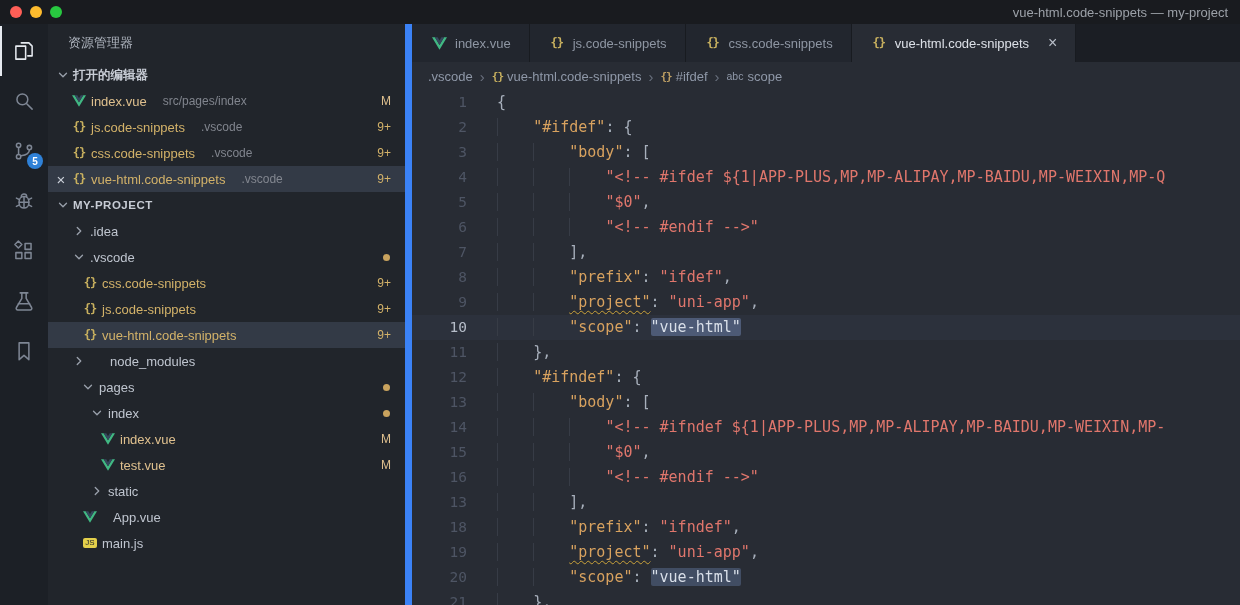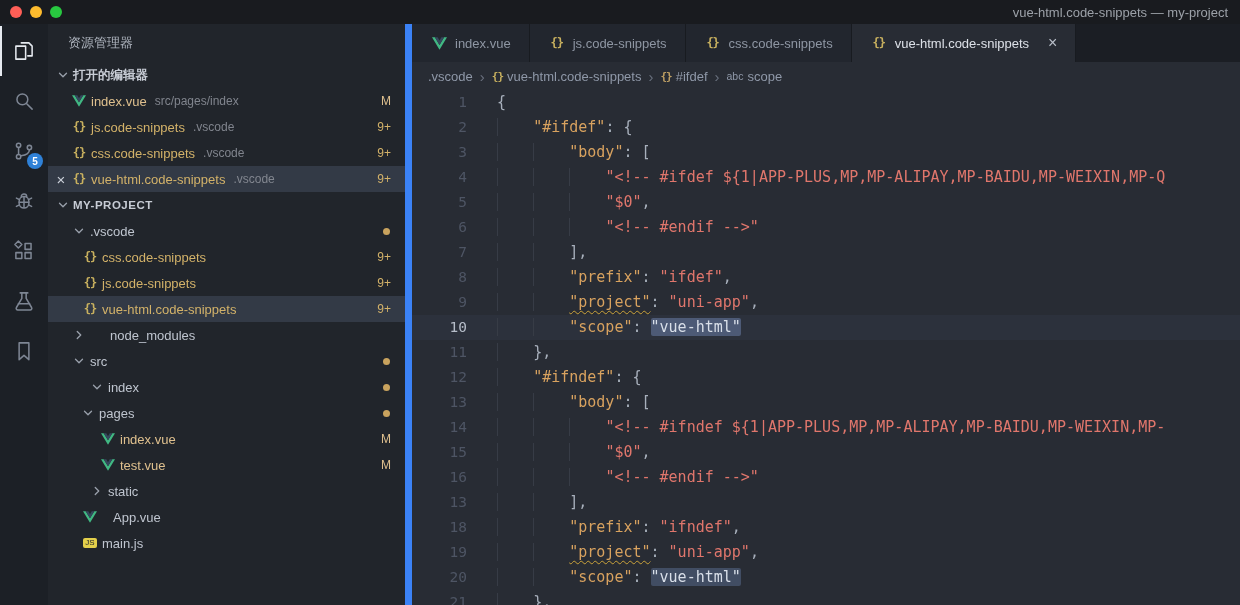--- a/index.html
+++ b/index.html
@@ -33,21 +33,21 @@
   .row.sel{background:#333a46}
   .oe{padding-left:22px}
   .xclose{position:absolute;left:6px;width:14px;text-align:center;color:#ccd1da;font-size:15px;line-height:1}
   .ficon{width:18px;display:inline-flex;justify-content:center;align-items:center;flex:none}
   .vue svg{width:14px;height:12px}
   .jsonic{color:#c9b15f;font-weight:700;font-size:12px;font-family:"DejaVu Sans Mono","Liberation Mono",monospace;letter-spacing:-1px}
   .jsic{background:#e3cf4b;color:#22252a;font-size:8px;font-weight:400;padding:1px 2px;border-radius:2px;line-height:1}
   .fname{margin-left:3px}
   .fname.warning{color:#d3b269}
   .fname.modified{color:#dfc08e}
-  .fdesc{color:#8b8f98;font-size:12px;margin-left:8px;opacity:.9}
+  .fdesc{color:#8b8f98;font-size:12px;margin-left:16px;opacity:.9}
   .fbadge{position:absolute;right:14px;font-size:12px;color:#d7ae66}
   .fbadge.warning{color:#d3b269}
   .fbadge.modified{color:#dfc08e}
   .dot{position:absolute;right:15px;width:7px;height:7px;border-radius:50%;background:#c9a35e}
   .chev{width:15px;display:inline-flex;color:#9aa1ac;flex:none}
   .chev svg{width:14px;height:14px}
 
   
   .editor-area{flex:1;display:flex;flex-direction:column;min-width:0}
   .tabbar{flex:0 0 38px;background:#1b1e24;display:flex}
@@ -203,20 +203,28 @@
           <svg viewBox="0 0 16 16" fill="none" stroke="currentColor" stroke-width="1.5" stroke-linecap="round" stroke-linejoin="round">
               <path d="M4 6l4 4 4-4"></path>
             </svg>
         </span>
         <span>MY-PROJECT</span>
       </div>
       <div id="tree">
           <div class="row tree" style="padding-left: 24px;">
             <span class="chev">
               <svg viewBox="0 0 16 16">
+                <path d="M6 4l4 4-4 4" fill="none" stroke="currentColor" stroke-width="1.5" stroke-linecap="round" stroke-linejoin="round"></path>
+              </svg>
+            </span>
+            <span class="fname ">.idea</span>
+          </div>
+          <div class="row tree" style="padding-left: 24px;">
+            <span class="chev">
+              <svg viewBox="0 0 16 16">
                 <path d="M4 6l4 4 4-4" fill="none" stroke="currentColor" stroke-width="1.5" stroke-linecap="round" stroke-linejoin="round"></path>
               </svg>
             </span>
             <span class="fname ">.vscode</span>
             <span class="dot"></span>
           </div>
           <div class="row tree" style="padding-left: 33px;">
             <span class="ficon">
               <span class="jsonic">{}</span>
             </span>
@@ -238,45 +246,36 @@
             <span class="fbadge warning">9+</span>
           </div>
           <div class="row tree" style="padding-left: 24px; gap: 20px;">
             <span class="chev">
               <svg viewBox="0 0 16 16">
                 <path d="M6 4l4 4-4 4" fill="none" stroke="currentColor" stroke-width="1.5" stroke-linecap="round" stroke-linejoin="round"></path>
               </svg>
             </span>
             <span class="fname ">node_modules</span>
           </div>
-          <div class="row tree" style="padding-left: 24px;">
+          <div class="row tree" style="padding-left: 33px;">
             <span class="chev">
               <svg viewBox="0 0 16 16">
                 <path d="M4 6l4 4 4-4" fill="none" stroke="currentColor" stroke-width="1.5" stroke-linecap="round" stroke-linejoin="round"></path>
               </svg>
             </span>
-            <span class="fname ">src</span>
+            <span class="fname ">pages</span>
             <span class="dot"></span>
           </div>
           <div class="row tree" style="padding-left: 42px;">
             <span class="chev">
               <svg viewBox="0 0 16 16">
                 <path d="M4 6l4 4 4-4" fill="none" stroke="currentColor" stroke-width="1.5" stroke-linecap="round" stroke-linejoin="round"></path>
               </svg>
             </span>
             <span class="fname ">index</span>
-            <span class="dot"></span>
-          </div>
-          <div class="row tree" style="padding-left: 33px;">
-            <span class="chev">
-              <svg viewBox="0 0 16 16">
-                <path d="M4 6l4 4 4-4" fill="none" stroke="currentColor" stroke-width="1.5" stroke-linecap="round" stroke-linejoin="round"></path>
-              </svg>
-            </span>
-            <span class="fname ">pages</span>
             <span class="dot"></span>
           </div>
           <div class="row tree" style="padding-left: 51px;">
             <span class="ficon vue">
               <svg viewBox="0 0 24 20">
                 <path d="M0 0h4.6L12 12.3 19.4 0H24L12 20z" fill="#41b883"></path>
                 <path d="M4.6 0H9l3 5.1L15 0h4.4L12 12.3z" fill="#35495e"></path>
               </svg>
             </span>
             <span class="fname modified">index.vue</span>

